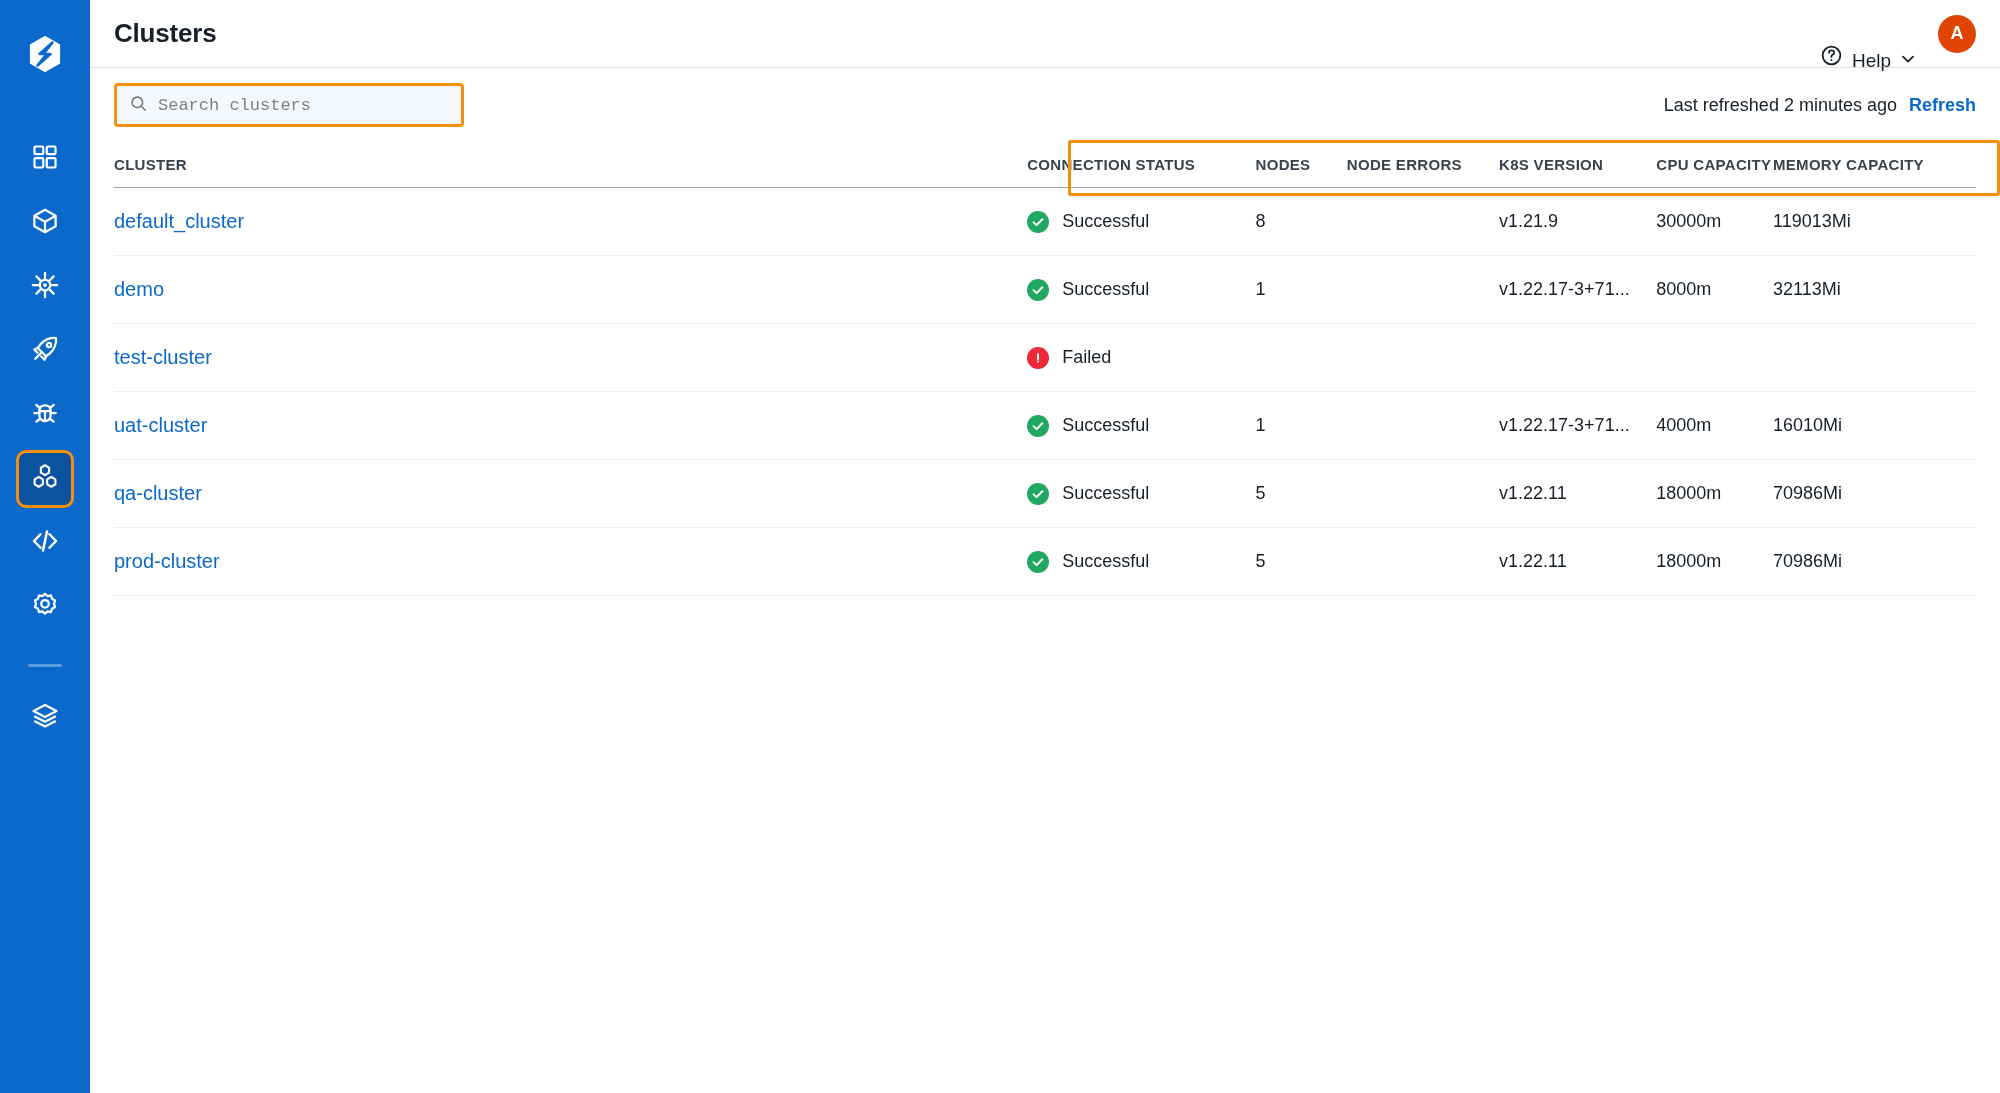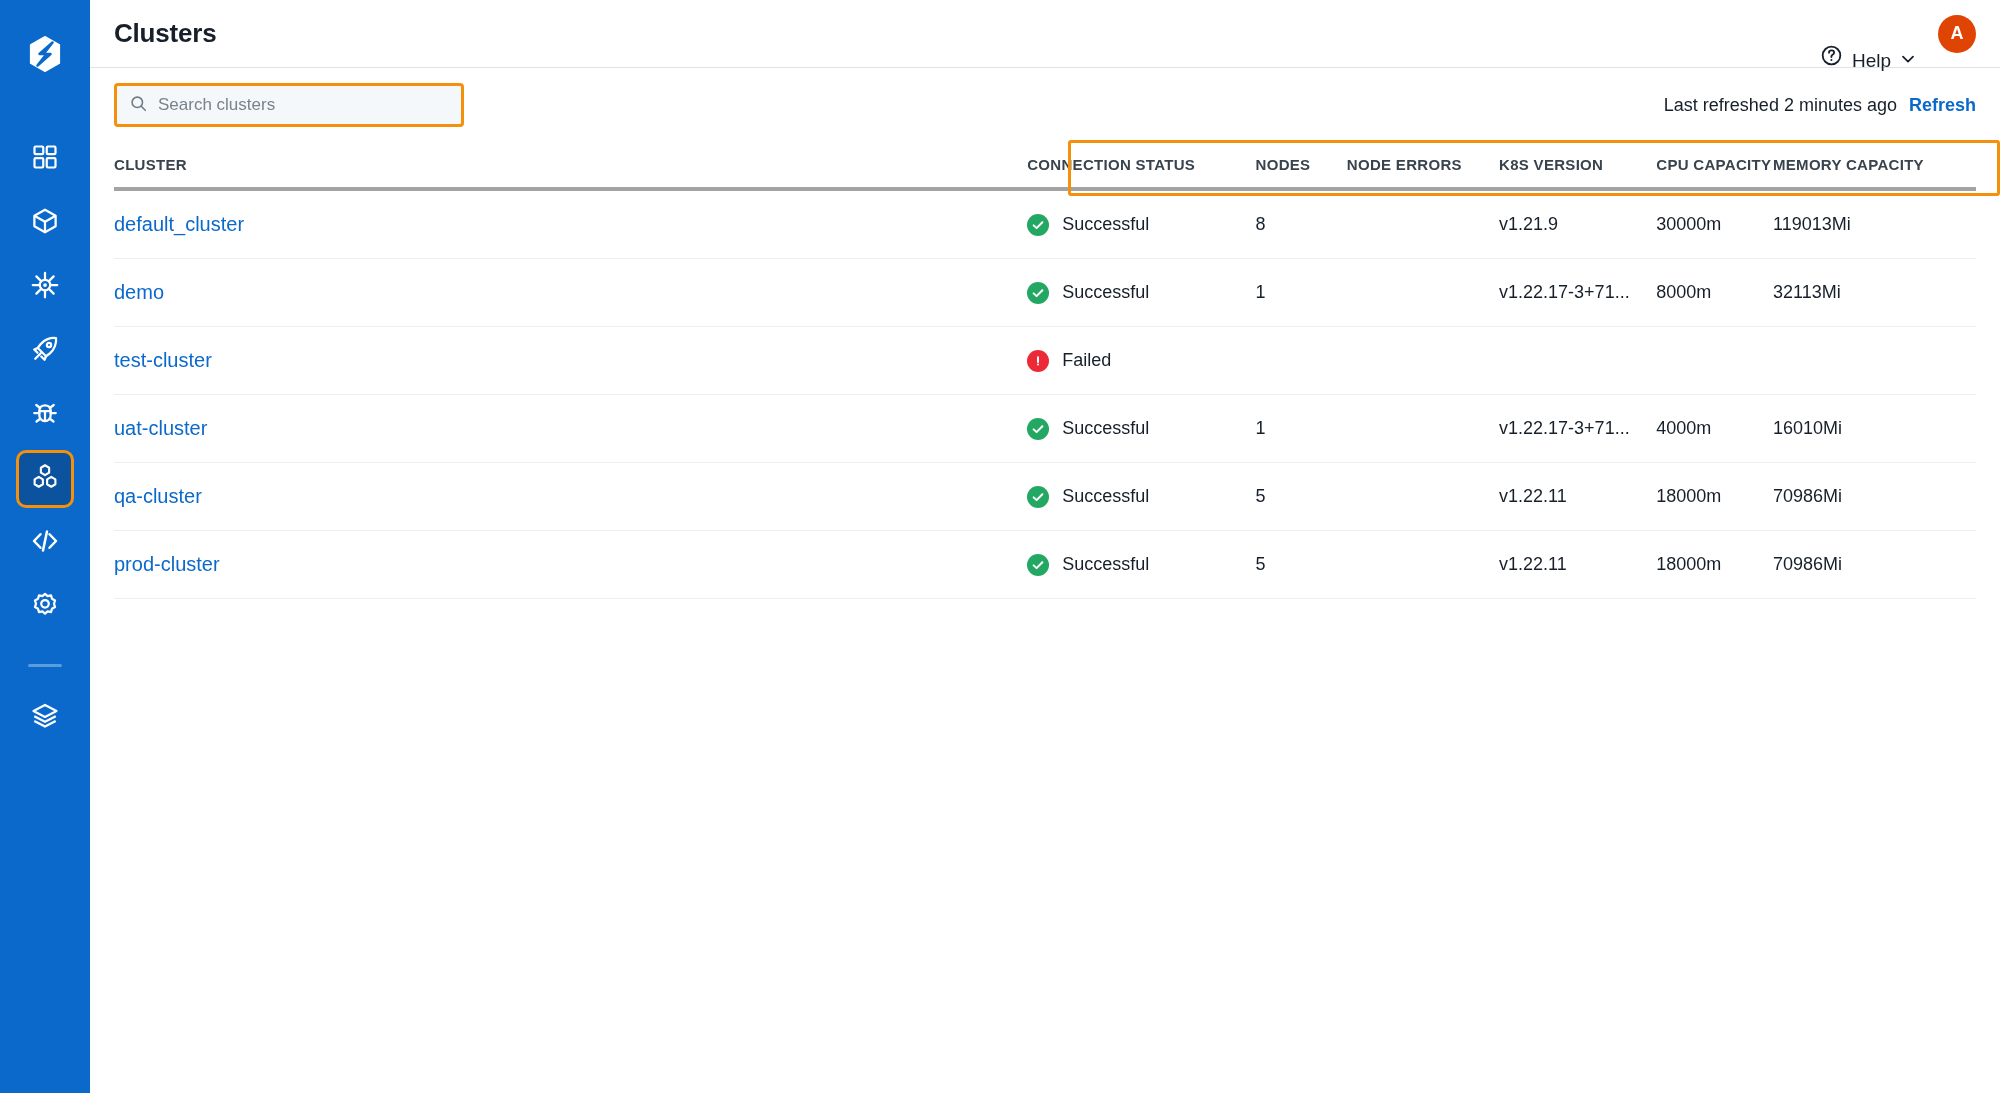--- a/index.html
+++ b/index.html
@@ -161,21 +161,21 @@
     display: flex;
     align-items: center;
     padding: 0 12px;
     gap: 10px;
   }
 
   .search-input {
     border: none;
     outline: none;
     background: transparent;
-    font-family: Liberation Sans, sans-serif;
+    font-family: Liberation Mono, monospace;
     font-size: 17px;
     color: #000000;
     width: 100%;
   }
   .search-input::placeholder { color: #78828c; }
 
   .refresh-area {
     margin-left: auto;
     display: flex;
     align-items: baseline;
@@ -199,21 +199,21 @@
     table-layout: fixed;
   }
 
   table.clusters thead th {
     text-align: left;
     font-size: 15px;
     font-weight: bold;
     color: #39434d;
     letter-spacing: 0.3px;
     padding: 14px 0 14px 0;
-    border-bottom: 4px solid #a3a3a3;
+    border-bottom: 1px solid #a3a3a3;
     white-space: nowrap;
     vertical-align: middle;
   }
 
   table.clusters tbody td {
     font-size: 18px;
     color: #17202a;
     padding: 22px 0 22px 0;
     border-bottom: 1px solid #eceff1;
     white-space: nowrap;

